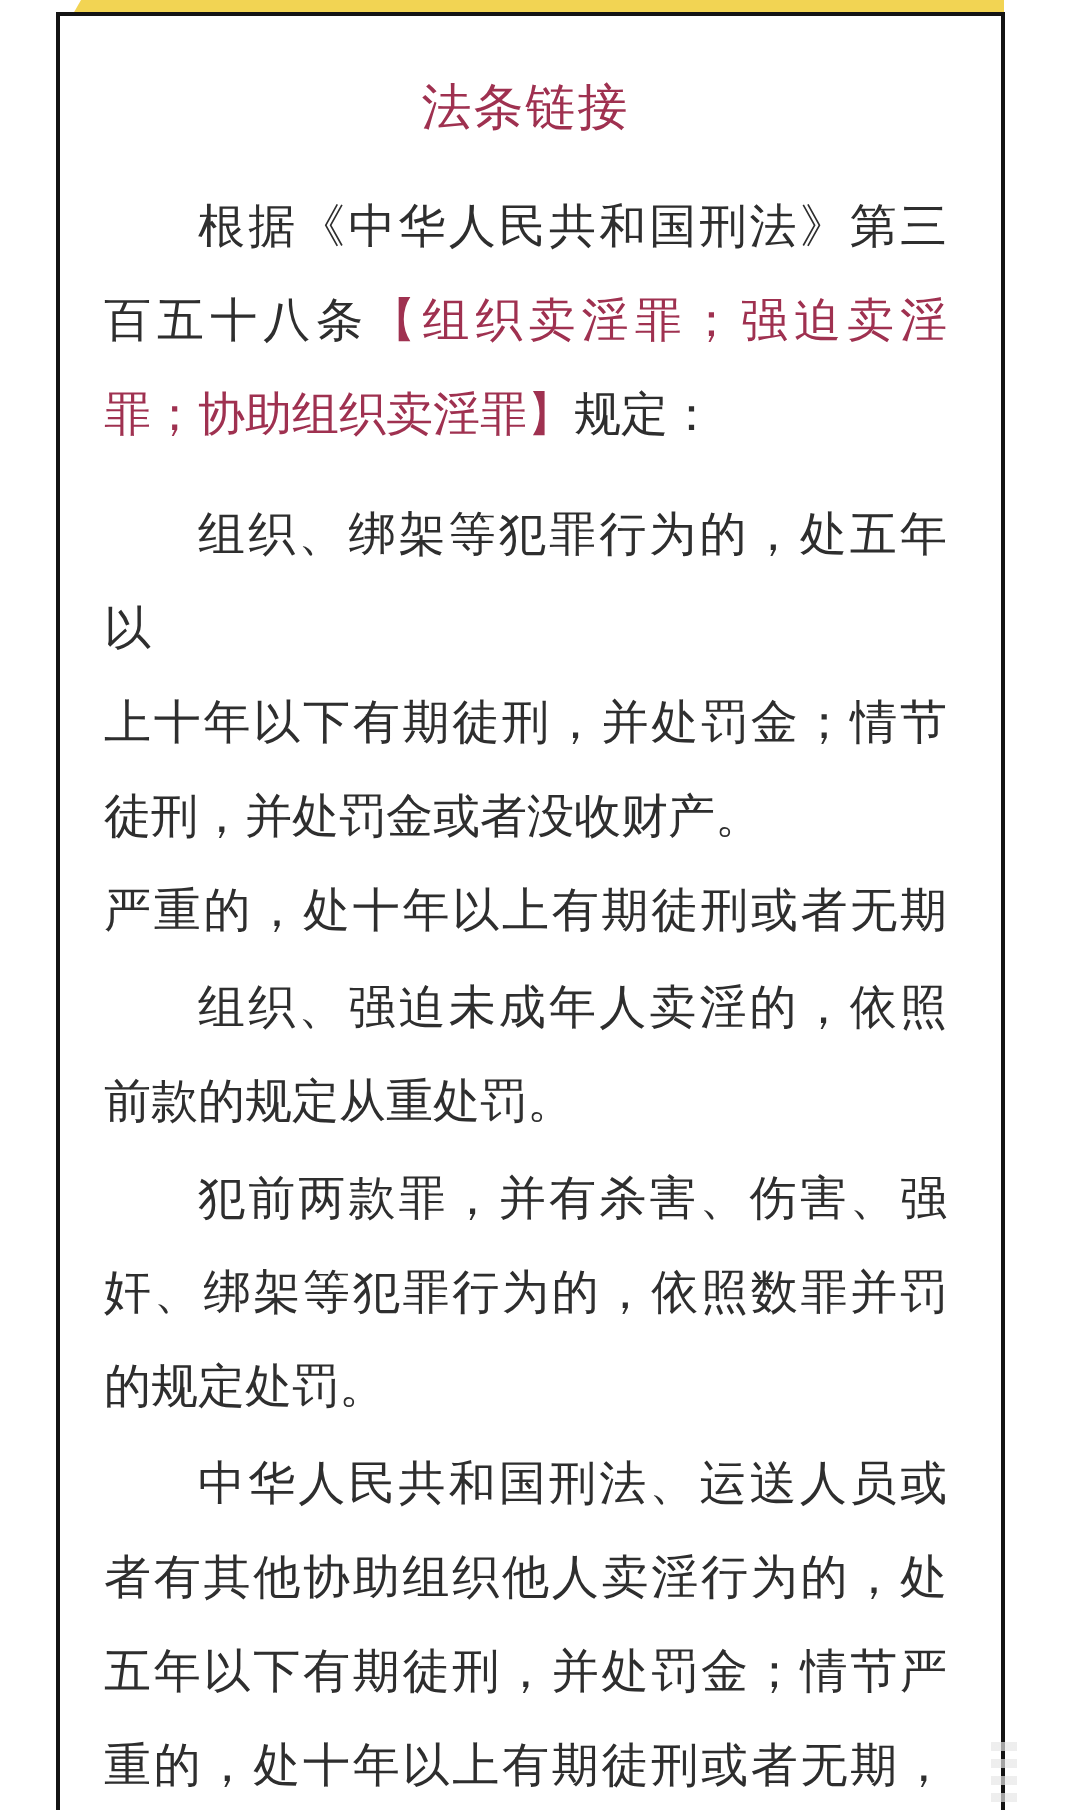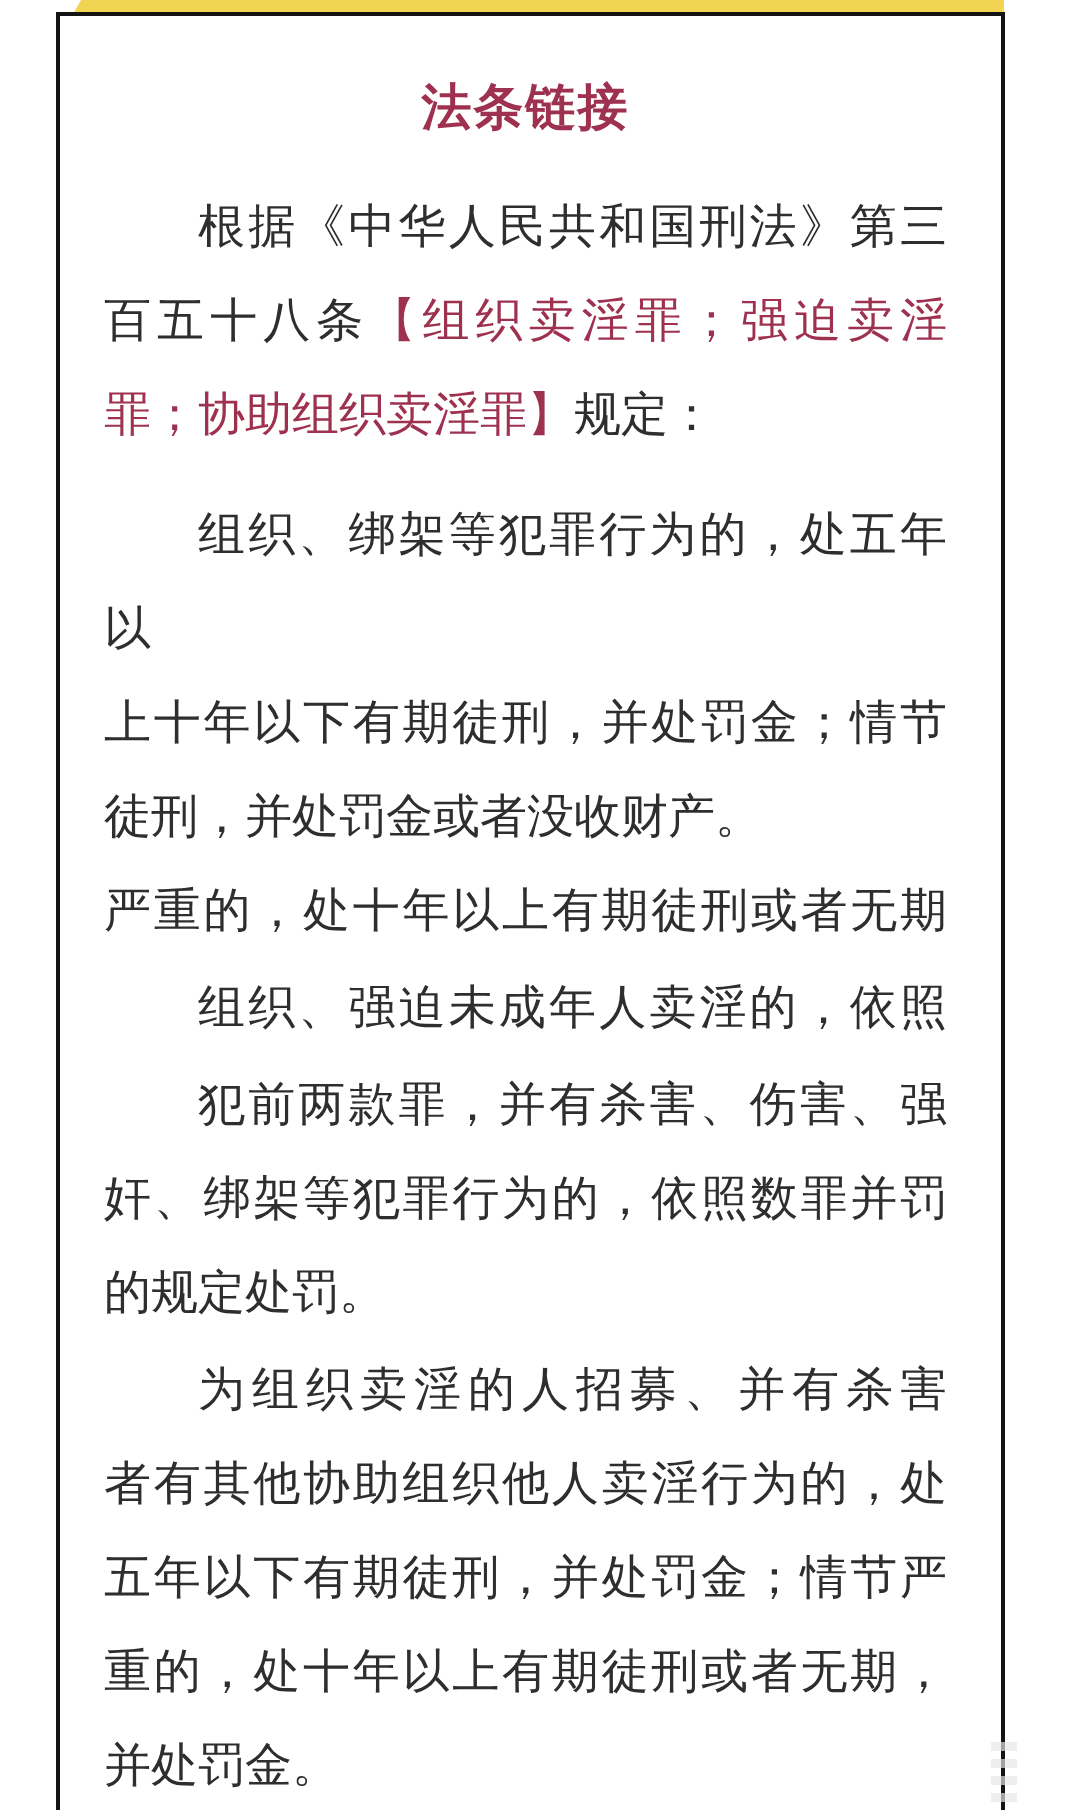--- a/index.html
+++ b/index.html
@@ -36,21 +36,21 @@
     border: 4px solid var(--card_border, #141414);
     box-sizing: border-box;
     z-index: 1;
     padding: 0 54px 0 44px;
   }
   .card-title {
     margin: 60px 0 41px 0;
     text-align: center;
     font-size: 50px;
     line-height: 62px;
-    font-weight: 700;
+    font-weight: 400;
     color: var(--title, #9f3150);
     letter-spacing: 2px;
   }
   .article {
     color: var(--body, #2e2e2e);
   }
   .para {
     margin: 0 0 3px 0;
   }
   .para.gap-large {
@@ -109,28 +109,29 @@
         <div class="line"><span class="seg-accent">罪；协助组织卖淫罪】</span><span class="seg-body">规定：</span></div>
       </div>
       <div class="para">
         <div class="line justify indent"><span class="seg-body">组织、绑架等犯罪行为的，处五年以</span></div>
         <div class="line justify"><span class="seg-body">上十年以下有期徒刑，并处罚金；情节</span></div>
         <div class="line"><span class="seg-body">徒刑，并处罚金或者没收财产。</span></div>
         <div class="line justify"><span class="seg-body">严重的，处十年以上有期徒刑或者无期</span></div>
       </div>
       <div class="para">
         <div class="line justify indent"><span class="seg-body">组织、强迫未成年人卖淫的，依照</span></div>
+        <div class="line"><span class="seg-body">前款的规定从重处罚。</span></div>
       </div>
       <div class="para">
         <div class="line justify indent"><span class="seg-body">犯前两款罪，并有杀害、伤害、强</span></div>
         <div class="line justify"><span class="seg-body">奸、绑架等犯罪行为的，依照数罪并罚</span></div>
         <div class="line"><span class="seg-body">的规定处罚。</span></div>
       </div>
       <div class="para">
-        <div class="line justify indent"><span class="seg-body">为组织卖淫的人招募、并有杀害</span></div>
+        <div class="line justify indent"><span class="seg-body">中华人民共和国刑法、运送人员或</span></div>
         <div class="line justify"><span class="seg-body">者有其他协助组织他人卖淫行为的，处</span></div>
         <div class="line justify"><span class="seg-body">五年以下有期徒刑，并处罚金；情节严</span></div>
         <div class="line justify"><span class="seg-body">重的，处十年以上有期徒刑或者无期，</span></div>
         <div class="line"><span class="seg-body">并处罚金。</span></div>
       </div>
     </div>
 </div>
 
 <div class="watermark"></div>
 

